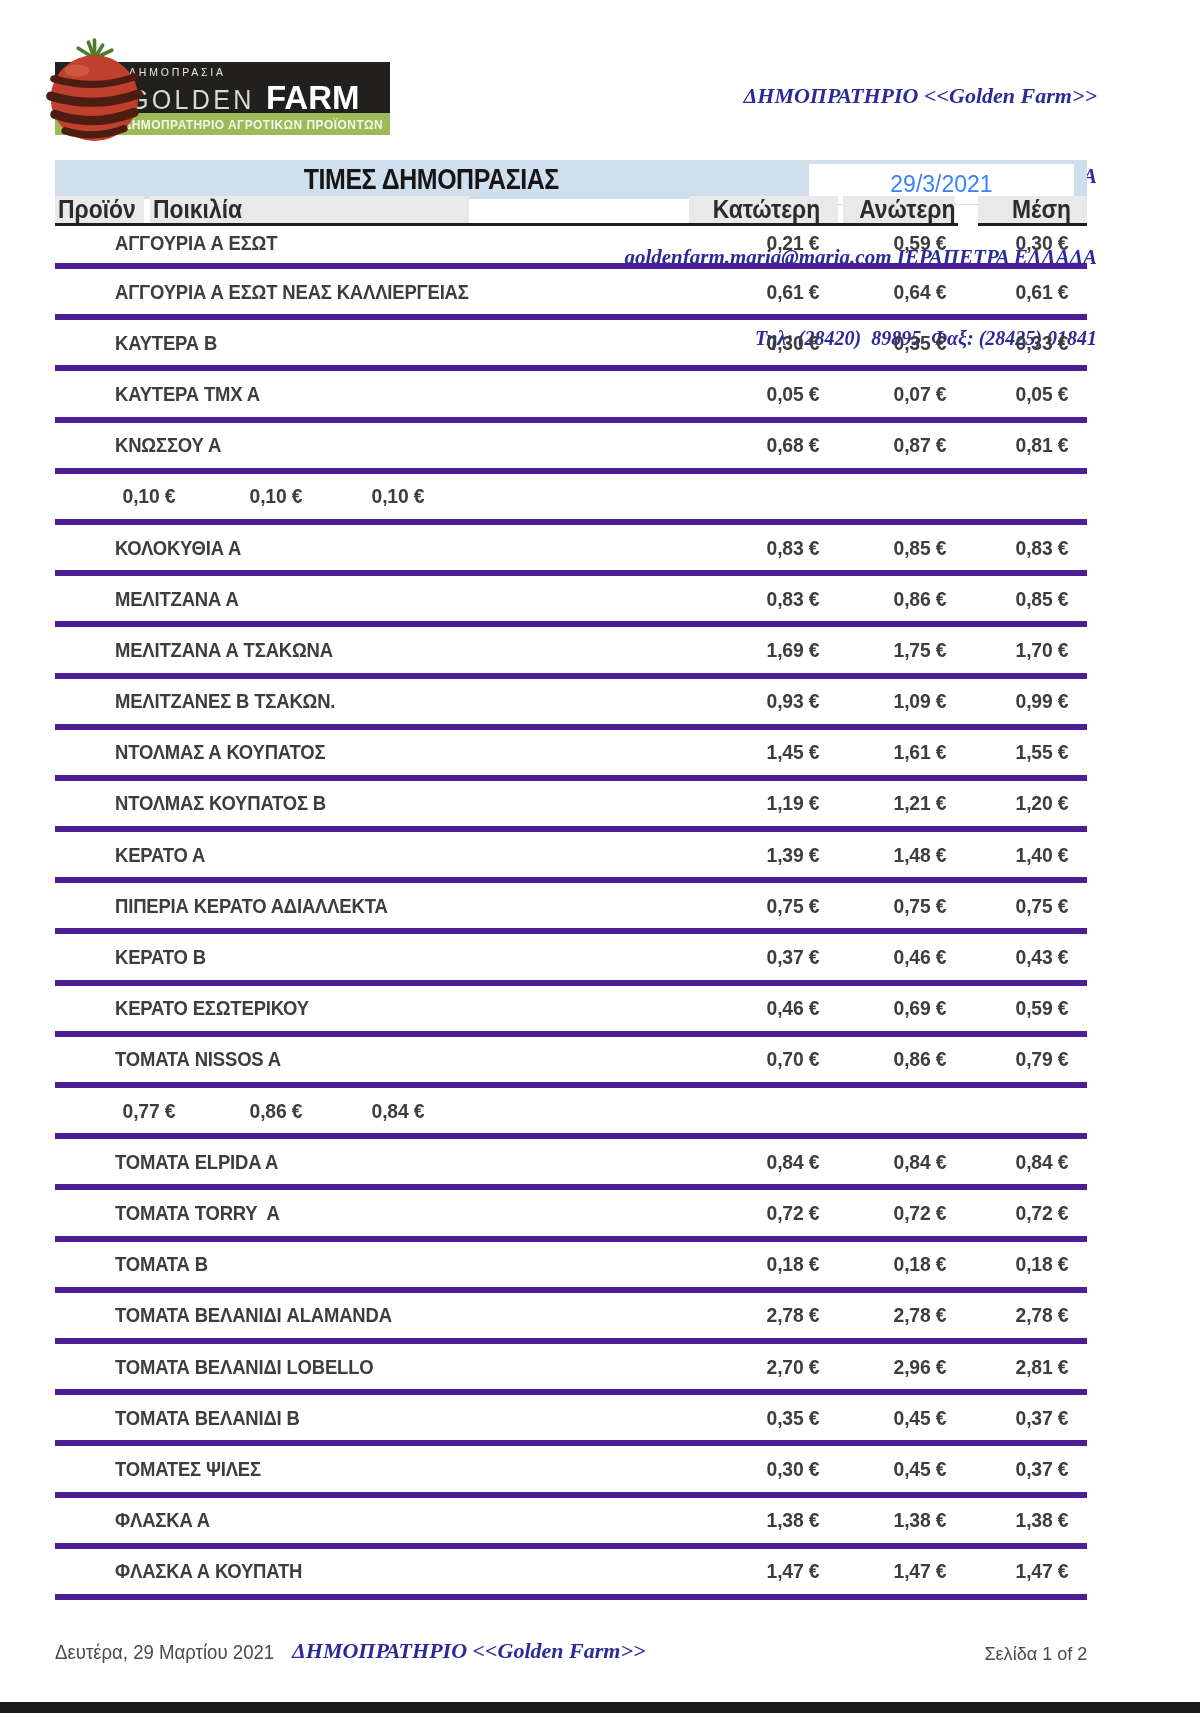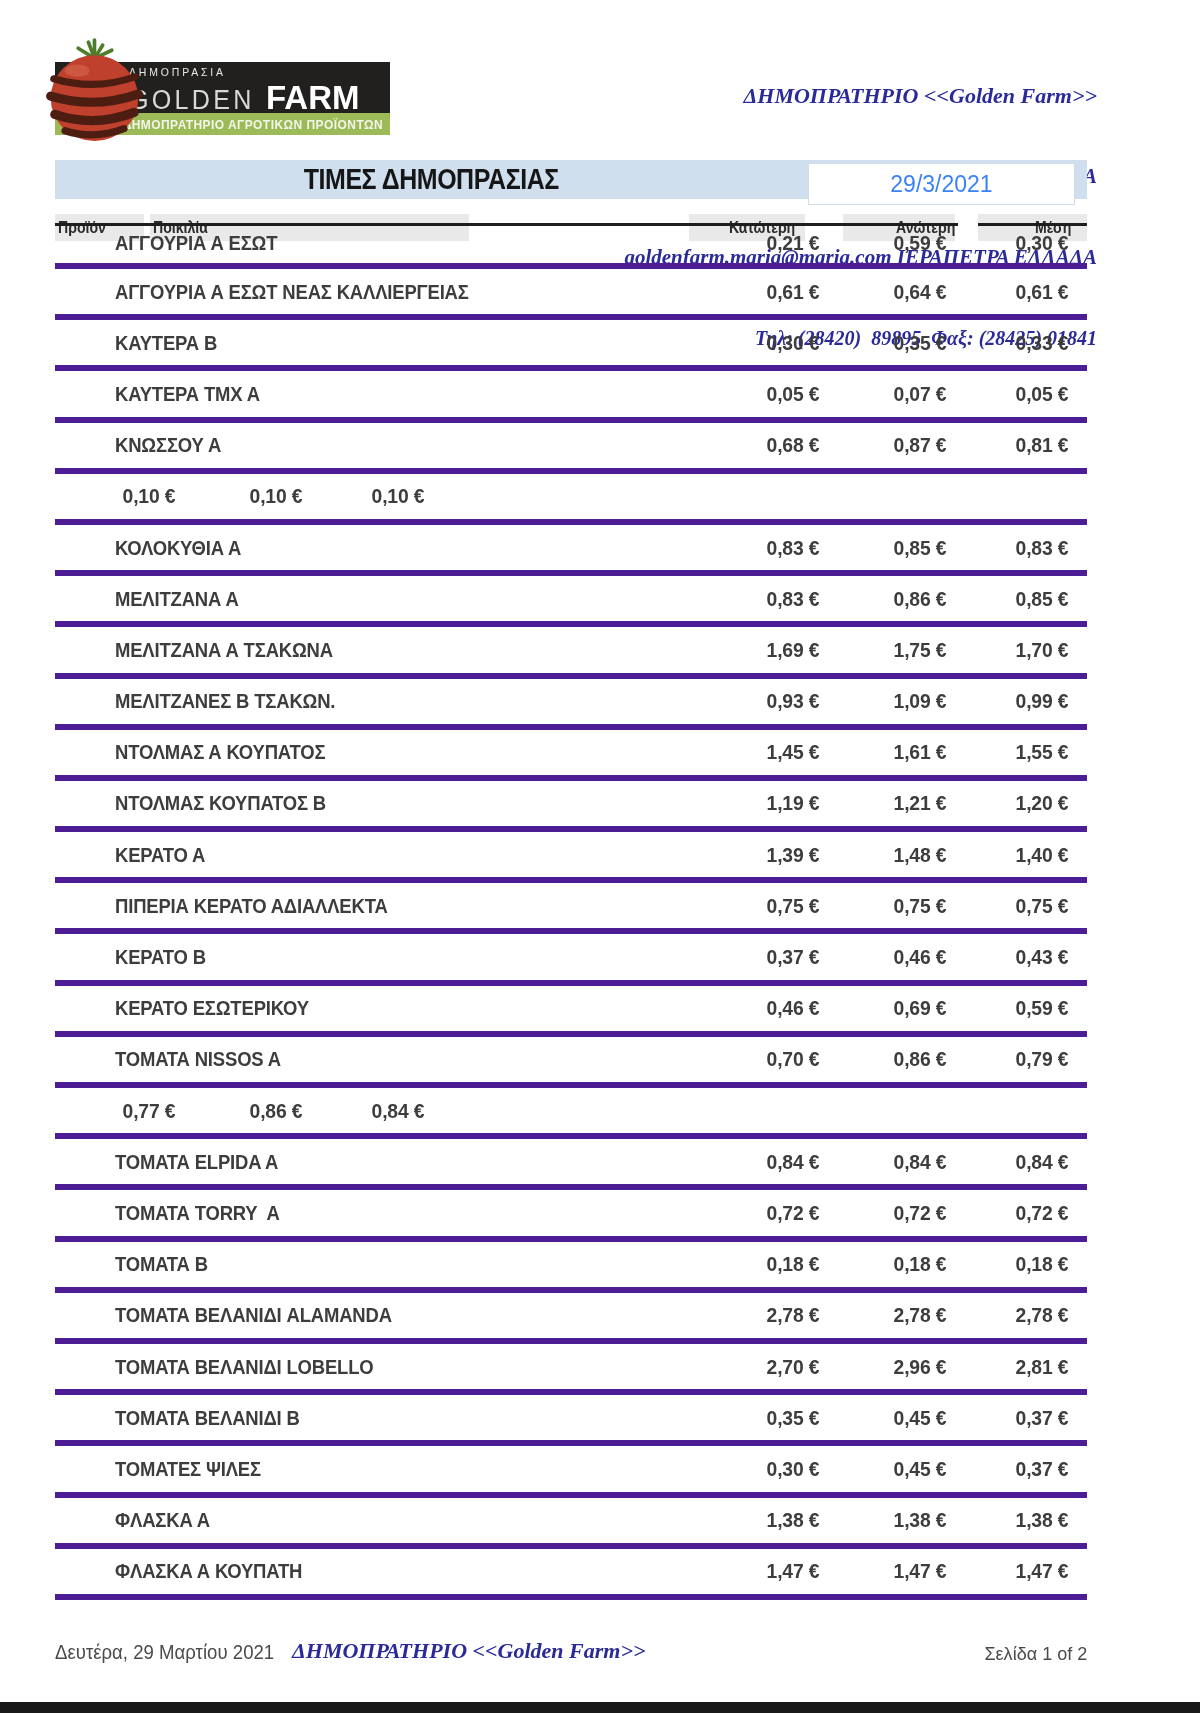--- a/index.html
+++ b/index.html
@@ -63,30 +63,30 @@
   .date-box{
     position:absolute;left:753px;top:3px;width:267px;height:42px;
     background:#ffffff;border:1px solid #cfdcea;box-sizing:border-box;
     display:flex;align-items:center;justify-content:center;
   }
   .date-box span{font-size:23px;font-weight:400;color:#3b82f6;letter-spacing:0px;}
 
   
   .thead{position:absolute;left:55px;top:196px;width:1032px;height:28px;}
   .hcell{
-    position:absolute;top:18px;height:27px;background:#e9e9e9;
+    position:absolute;top:0;height:27px;background:#e9e9e9;
     display:flex;align-items:center;box-sizing:border-box;
-    font-size:16px;font-weight:700;color:#2b2b2b;
+    font-size:26px;font-weight:700;color:#2b2b2b;
   }
   .hcell span{display:inline-block;transform:scaleX(.88);white-space:pre;}
   .h-product{left:0;width:89px;padding-left:3px;}
   .h-product span{transform-origin:left center;}
   .h-variety{left:95px;width:319px;padding-left:3px;}
   .h-variety span{transform-origin:left center;}
-  .h-low{left:634px;width:116px;justify-content:flex-end;padding-right:10px;}
+  .h-low{left:634px;width:149px;justify-content:flex-end;padding-right:18px;}
   .h-low span{transform-origin:right center;}
   .h-high{left:788px;width:112px;justify-content:flex-end;}
   .h-high span{transform-origin:right center;}
   .h-mean{left:923px;width:109px;justify-content:flex-end;padding-right:16px;}
   .h-mean span{transform-origin:right center;}
   .head-line{position:absolute;top:27px;height:3px;background:#1e1e1e;}
   .head-line.seg1{left:0;width:903px;}
   .head-line.seg2{left:923px;width:109px;}
 
   

